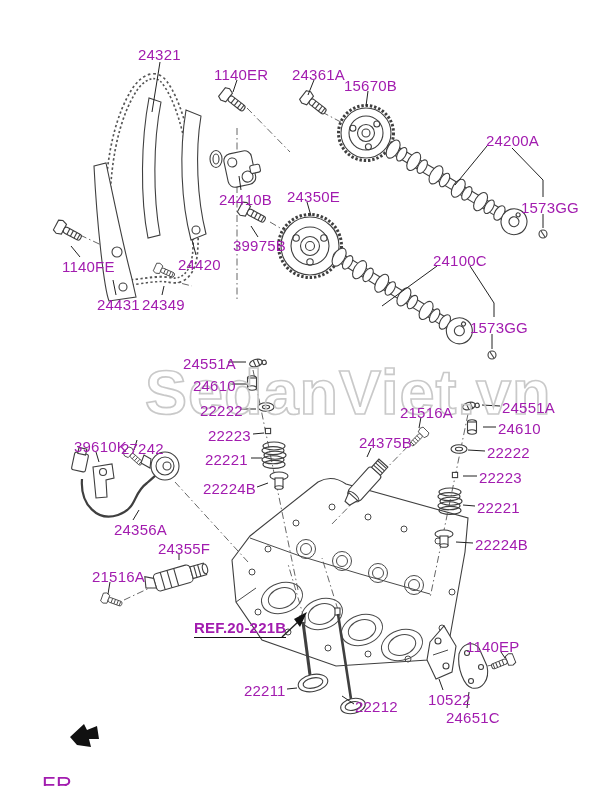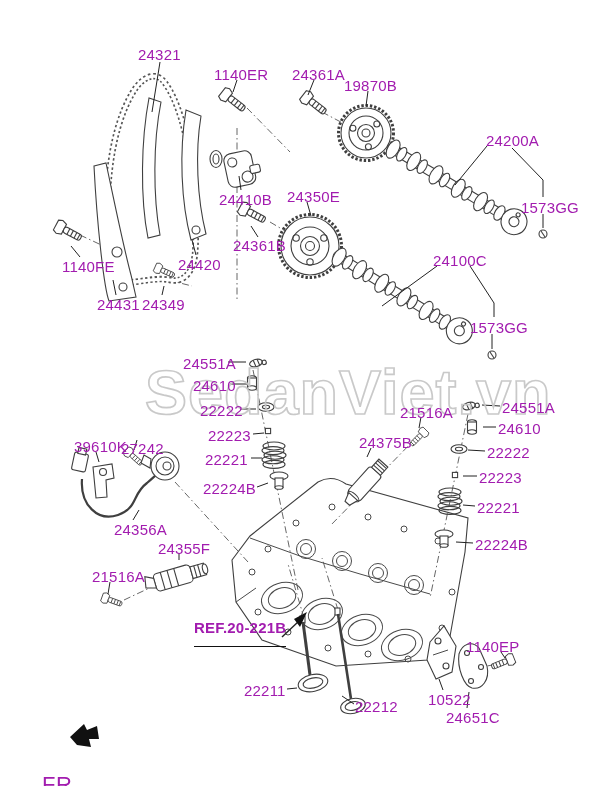--- a/index.html
+++ b/index.html
@@ -1,21 +1,21 @@
 <!DOCTYPE html>
 <html><head>
 <meta charset="utf-8">
 <style>
   html,body{margin:0;padding:0;background:#fff;}
   #canvas{position:relative;width:610px;height:786px;background:#fff;overflow:hidden;
           font-family:"Liberation Sans",sans-serif;}
   #art{position:absolute;left:0;top:0;}
   .lbl{position:absolute;font:15px/1.15 "Liberation Sans",sans-serif;color:#a21caf;
        white-space:nowrap;letter-spacing:.2px;}
-  .lbl.ref{font-weight:bold;border-bottom:1.8px solid #111;padding-bottom:10px;text-align:right;}
+  .lbl.ref{font-weight:bold;border-bottom:1.8px solid #111;padding-bottom:1px;text-align:right;}
   .lbl.fr{font-size:22px;letter-spacing:.5px;}
   .p{fill:#fff;stroke:#3f3f3f;stroke-width:1.1;}
   .ln{fill:none;stroke:#3f3f3f;stroke-width:1.1;}
   .thin{fill:none;stroke:#4a4a4a;stroke-width:1;}
   .dash{fill:none;stroke:#555;stroke-width:.9;stroke-dasharray:7 3 1.5 3;}
   .ldr{fill:none;stroke:#222;stroke-width:1;}
   .chain1{fill:none;stroke:#565656;stroke-width:6.5;stroke-dasharray:2.3 2.4;}
   .chain2{fill:none;stroke:#fff;stroke-width:3.2;}
   .teeth{fill:none;stroke:#3f3f3f;stroke-width:3;stroke-dasharray:2.4 1.9;}
   .wm{fill:none;stroke:#c7c7c7;stroke-width:1.7;opacity:.95;
@@ -358,26 +358,26 @@
 
   <polygon class="blk" points="307,612 294,619 300,627"></polygon>
   <polygon class="blk" points="70,737 84,724 87,730 97,726 99,739 89,739 91,747 77,745"></polygon>
 
   <text class="wm" x="145" y="414">SedanViet.vn</text>
 </svg>
 
 <div class="lbl" style="left:138px;top:46px">24321</div>
 <div class="lbl" style="left:214px;top:66px">1140ER</div>
 <div class="lbl" style="left:292px;top:66px">24361A</div>
-<div class="lbl" style="left:344px;top:77px">19870B</div>
+<div class="lbl" style="left:344px;top:77px">15670B</div>
 <div class="lbl" style="left:486px;top:132px">24200A</div>
 <div class="lbl" style="left:521px;top:199px">1573GG</div>
 <div class="lbl" style="left:219px;top:191px">24410B</div>
 <div class="lbl" style="left:287px;top:188px">24350E</div>
-<div class="lbl" style="left:233px;top:237px">24361B</div>
+<div class="lbl" style="left:233px;top:237px">39975B</div>
 <div class="lbl" style="left:178px;top:256px">24420</div>
 <div class="lbl" style="left:62px;top:258px">1140FE</div>
 <div class="lbl" style="left:97px;top:296px">24431</div>
 <div class="lbl" style="left:142px;top:296px">24349</div>
 <div class="lbl" style="left:433px;top:252px">24100C</div>
 <div class="lbl" style="left:470px;top:319px">1573GG</div>
 <div class="lbl" style="left:183px;top:355px">24551A</div>
 <div class="lbl" style="left:193px;top:377px">24610</div>
 <div class="lbl" style="left:200px;top:402px">22222</div>
 <div class="lbl" style="left:208px;top:427px">22223</div>

